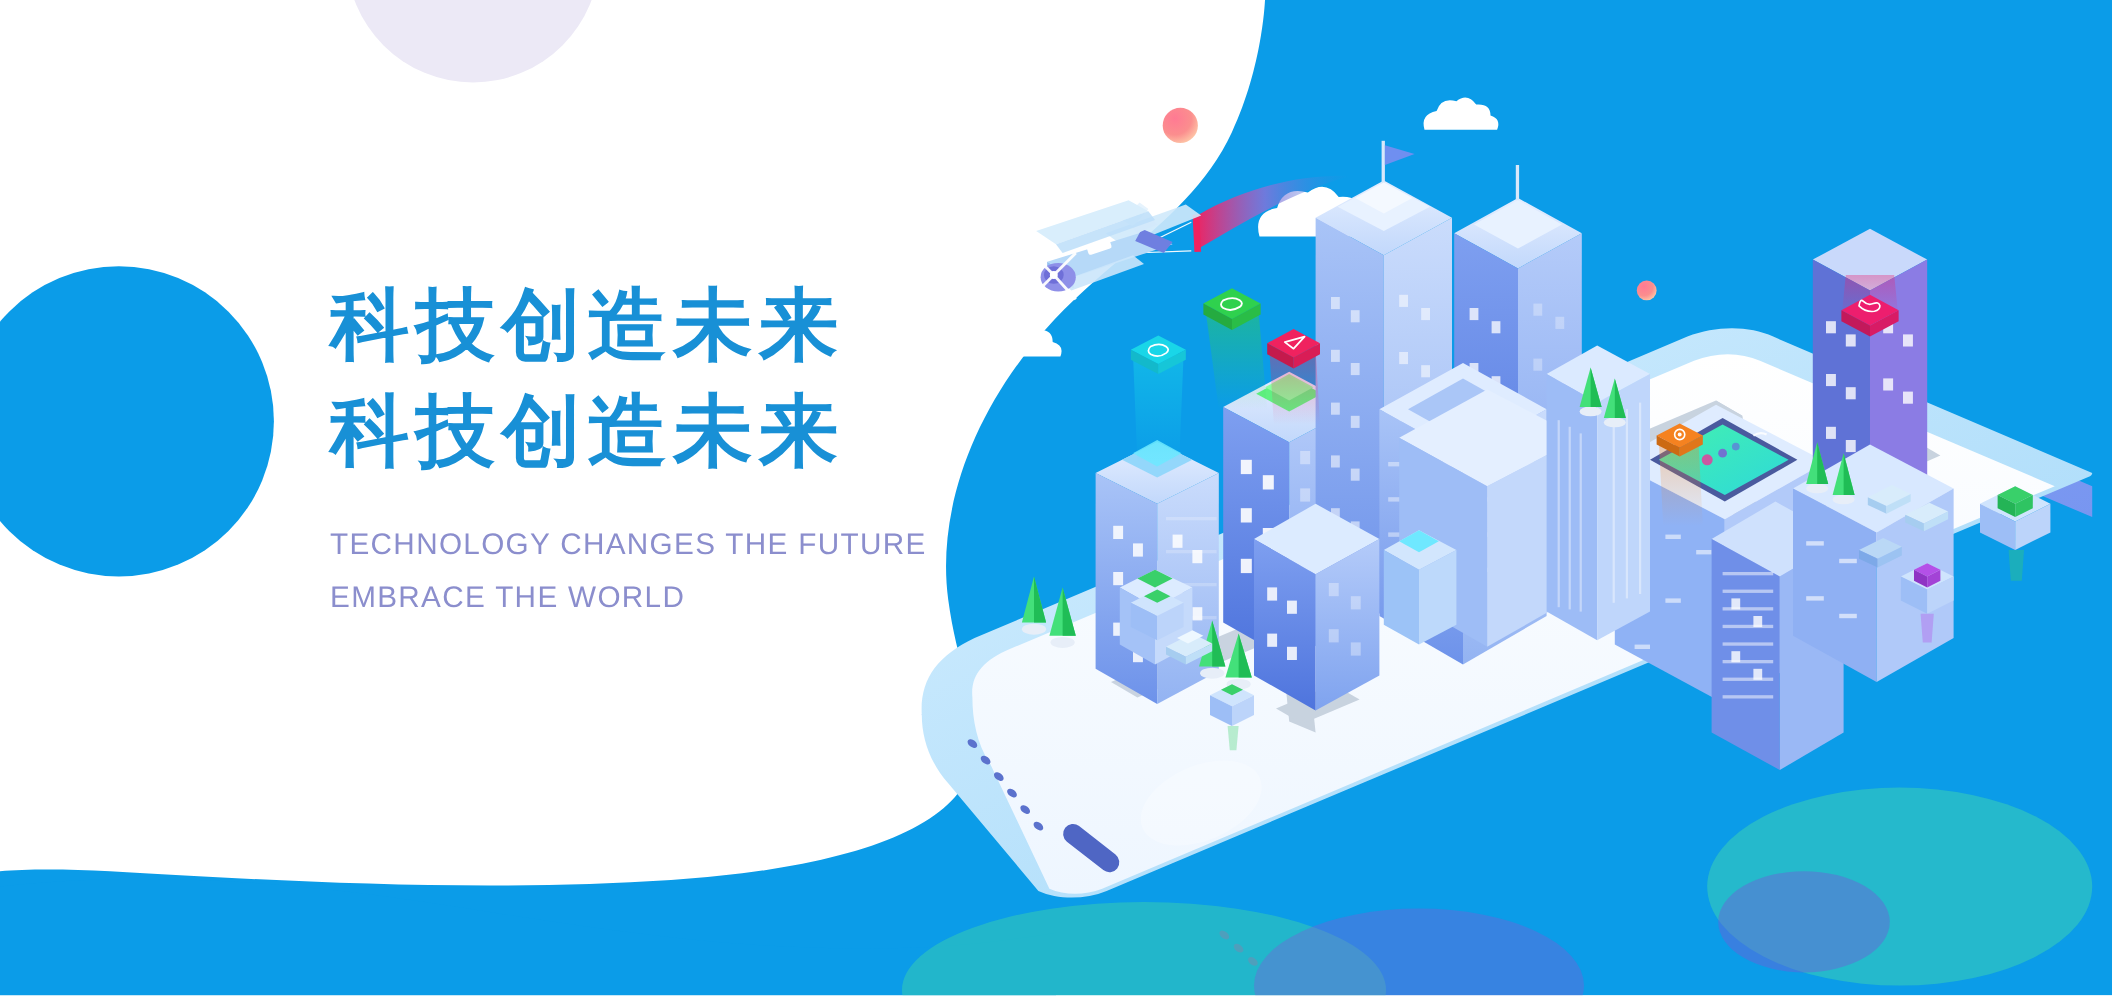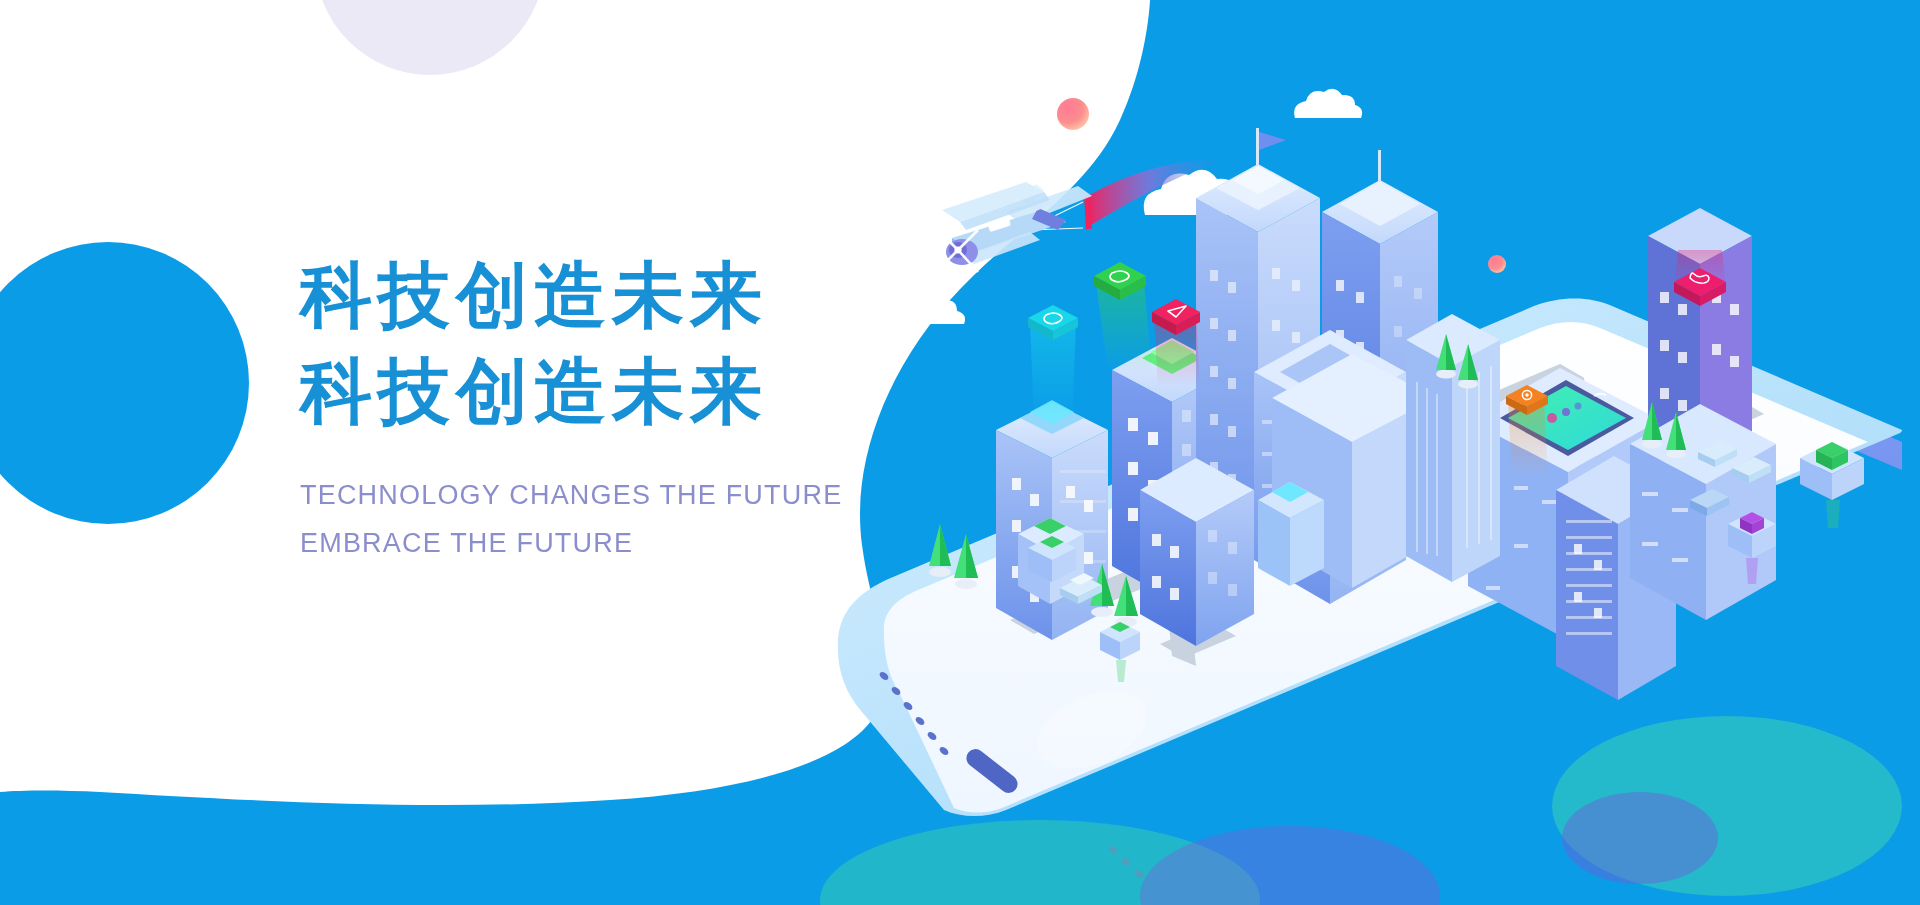--- a/index.html
+++ b/index.html
@@ -660,16 +660,16 @@
     <ellipse cx="1727" cy="806" rx="175" ry="90" fill="#3fd6b0" opacity=".5"></ellipse>
     <ellipse cx="1640" cy="838" rx="78" ry="46" fill="#6f5fd8" opacity=".45"></ellipse>
     <ellipse cx="1040" cy="900" rx="220" ry="80" fill="#3fd6a8" opacity=".45"></ellipse>
     <ellipse cx="1290" cy="896" rx="150" ry="70" fill="#7a5fd8" opacity=".4"></ellipse>
   </svg>
 
   <div class="textblock">
     <div class="headline">科技创造未来</div>
     <div class="headline">科技创造未来</div>
     <div class="subtitle">TECHNOLOGY CHANGES THE FUTURE</div>
-    <div class="subtitle" style="margin-top:6px">EMBRACE THE FUTURE</div>
+    <div class="subtitle" style="margin-top:6px">EMBRACE THE WORLD</div>
   </div>
 
 </div>
 
 </body></html>

